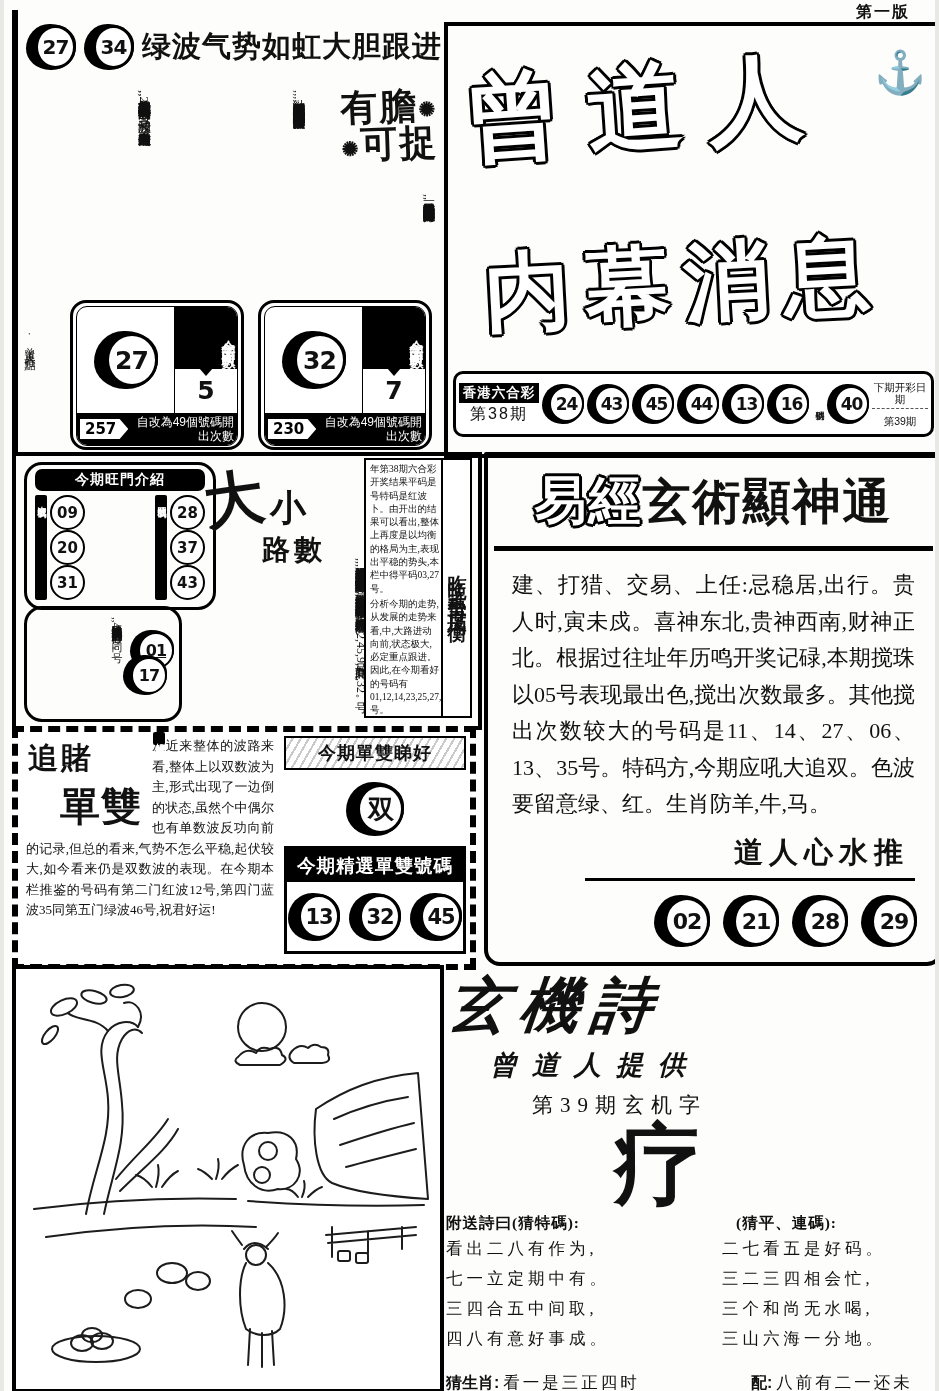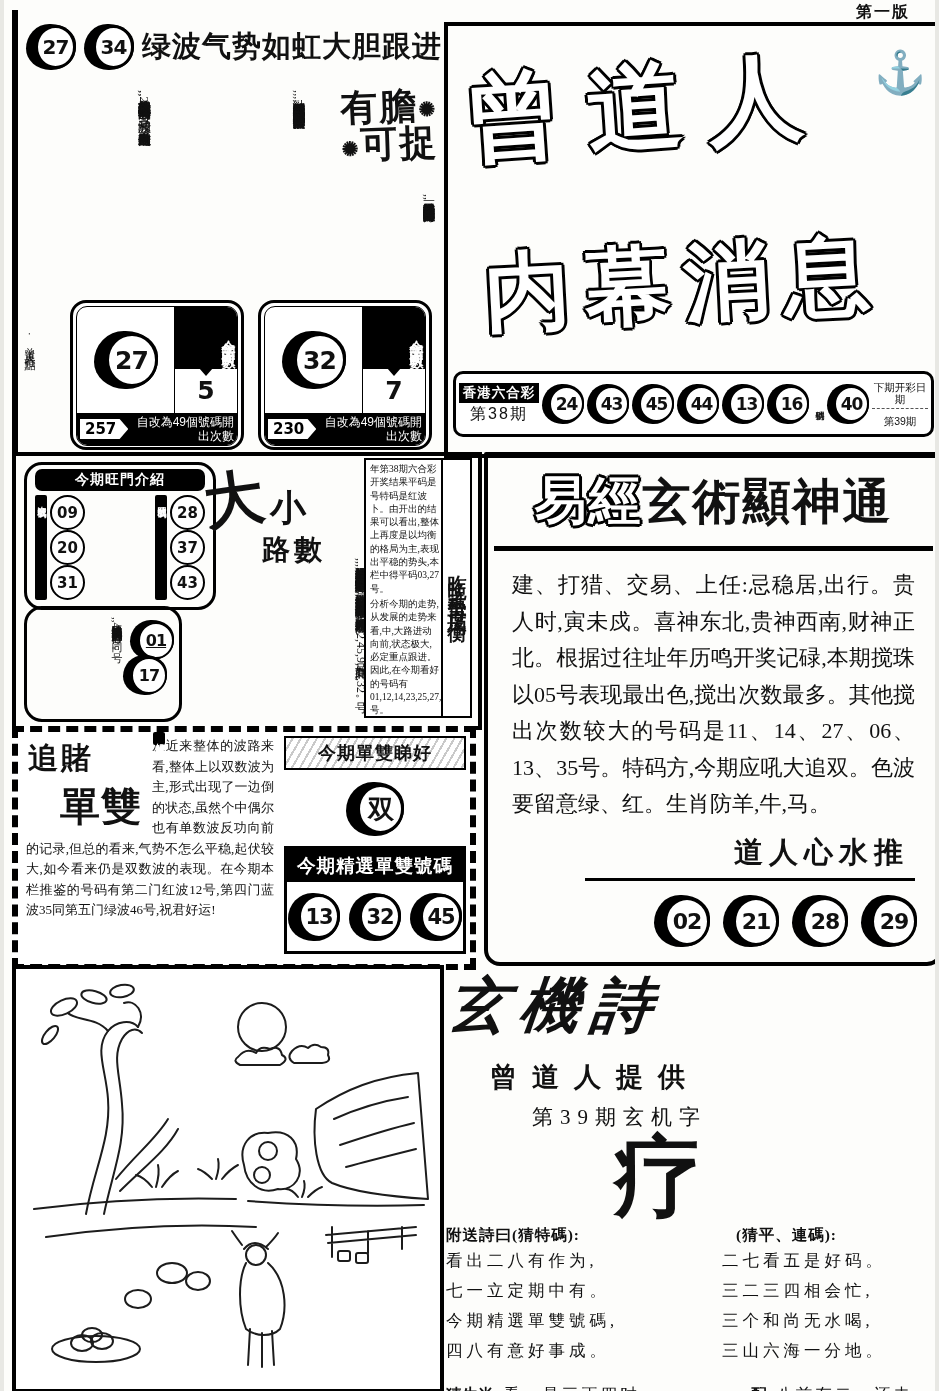--- a/index.html
+++ b/index.html
@@ -111,21 +111,21 @@
   .pick-ball{display:flex;justify-content:center;margin:12px 0 10px;}
   .selbox{border:3px solid #000;flex:1;display:flex;flex-direction:column;margin-bottom:10px;}
   .sel-head{background:#000;color:#fff;text-align:center;font-size:18.5px;font-weight:900;padding:4px 0;
             letter-spacing:1px;font-family:"Liberation Serif",serif;}
   .sel-balls{display:flex;justify-content:center;gap:9px;align-items:center;flex:1;padding:6px 0;}
   
   .illus{left:8px;top:965px;width:424px;height:420px;border:4px solid #000;background:#fff;}
   .br{left:442px;top:962px;width:492px;height:428px;}
   .xjs{font-size:60px;font-weight:900;font-style:italic;letter-spacing:12px;transform:skewX(-6deg);
        font-family:"Liberation Serif",serif;margin:4px 0 0 2px;}
-  .provider{font-size:27px;font-weight:900;letter-spacing:15px;margin:12px 0 0 44px;font-family:"Liberation Serif",serif;}
+  .provider{font-size:27px;font-weight:900;letter-spacing:15px;margin:0 0 0 44px;font-family:"Liberation Serif",serif;font-style:italic;}
   .subt{font-size:21px;letter-spacing:7px;margin:8px 0 0 86px;font-family:"Liberation Serif",serif;}
   .mystery{font-size:88px;font-weight:700;font-family:"Liberation Serif",serif;margin:0 0 0 168px;line-height:1.05;}
   .poems{display:flex;margin-top:2px;}
   .poem{font-family:"Liberation Serif",serif;}
   .poem .ph{font-size:15.5px;font-weight:700;letter-spacing:1px;}
   .poem .pl{font-size:16.5px;letter-spacing:4px;line-height:1.82;}
   .poemL{width:262px;}
   .poemR{flex:1;padding-top:0;}
   .genrow{display:flex;margin-top:18px;font-family:"Liberation Serif",serif;gap:43px;}
   .genlab{font-weight:900;font-size:16px;font-family:"Liberation Sans",sans-serif;}
@@ -262,21 +262,21 @@
             <span class="circle">28</span>
             <span class="circle">37</span>
             <span class="circle">43</span>
           </span>
         </div>
       </div>
     </div>
 
     <div class="abs sis">
       <div class="abs sis-text vrl">近來姐妹波接連爆旺,日前看來气势仍然明显,看好第五門的46同42号。</div>
-      <span class="abs blob b40" style="right:5px;top:11px;text-decoration:underline;">
+      <span class="abs blob b40" style="right:5px;top:21px;text-decoration:underline;">
           <span class="core">01</span>
         </span>
       <span class="abs blob b40" style="right:12px;top:46px;">
           <span class="core">17</span>
         </span>
       <span class="abs vstrip" style="right:14px;bottom:-26px;z-index:3;">姐妹波號碼</span>
     </div>
 
     <div class="abs artT">
       <span class="c1">大</span><span class="c2">小</span>
@@ -403,21 +403,21 @@
   <div class="abs br">
     <div class="xjs">玄機詩</div>
     <div class="provider">曾道人提供</div>
     <div class="subt">第39期玄机字</div>
     <div class="mystery">疗</div>
     <div class="poems">
       <div class="poem poemL">
         <div class="ph">附送詩曰(猜特碼):</div>
         <div class="pl">看出二八有作为,</div>
         <div class="pl">七一立定期中有。</div>
-        <div class="pl">今期精選單雙號碼,</div>
+        <div class="pl">三四合五中间取,</div>
         <div class="pl">四八有意好事成。</div>
       </div>
       <div class="poem poemR">
         <div class="ph" style="margin-left:28px;">(猜平、連碼):</div>
         <div class="pl" style="margin-left:14px;">二七看五是好码。</div>
         <div class="pl" style="margin-left:14px;">三二三四相会忙,</div>
         <div class="pl" style="margin-left:14px;">三个和尚无水喝,</div>
         <div class="pl" style="margin-left:14px;">三山六海一分地。</div>
       </div>
     </div>

